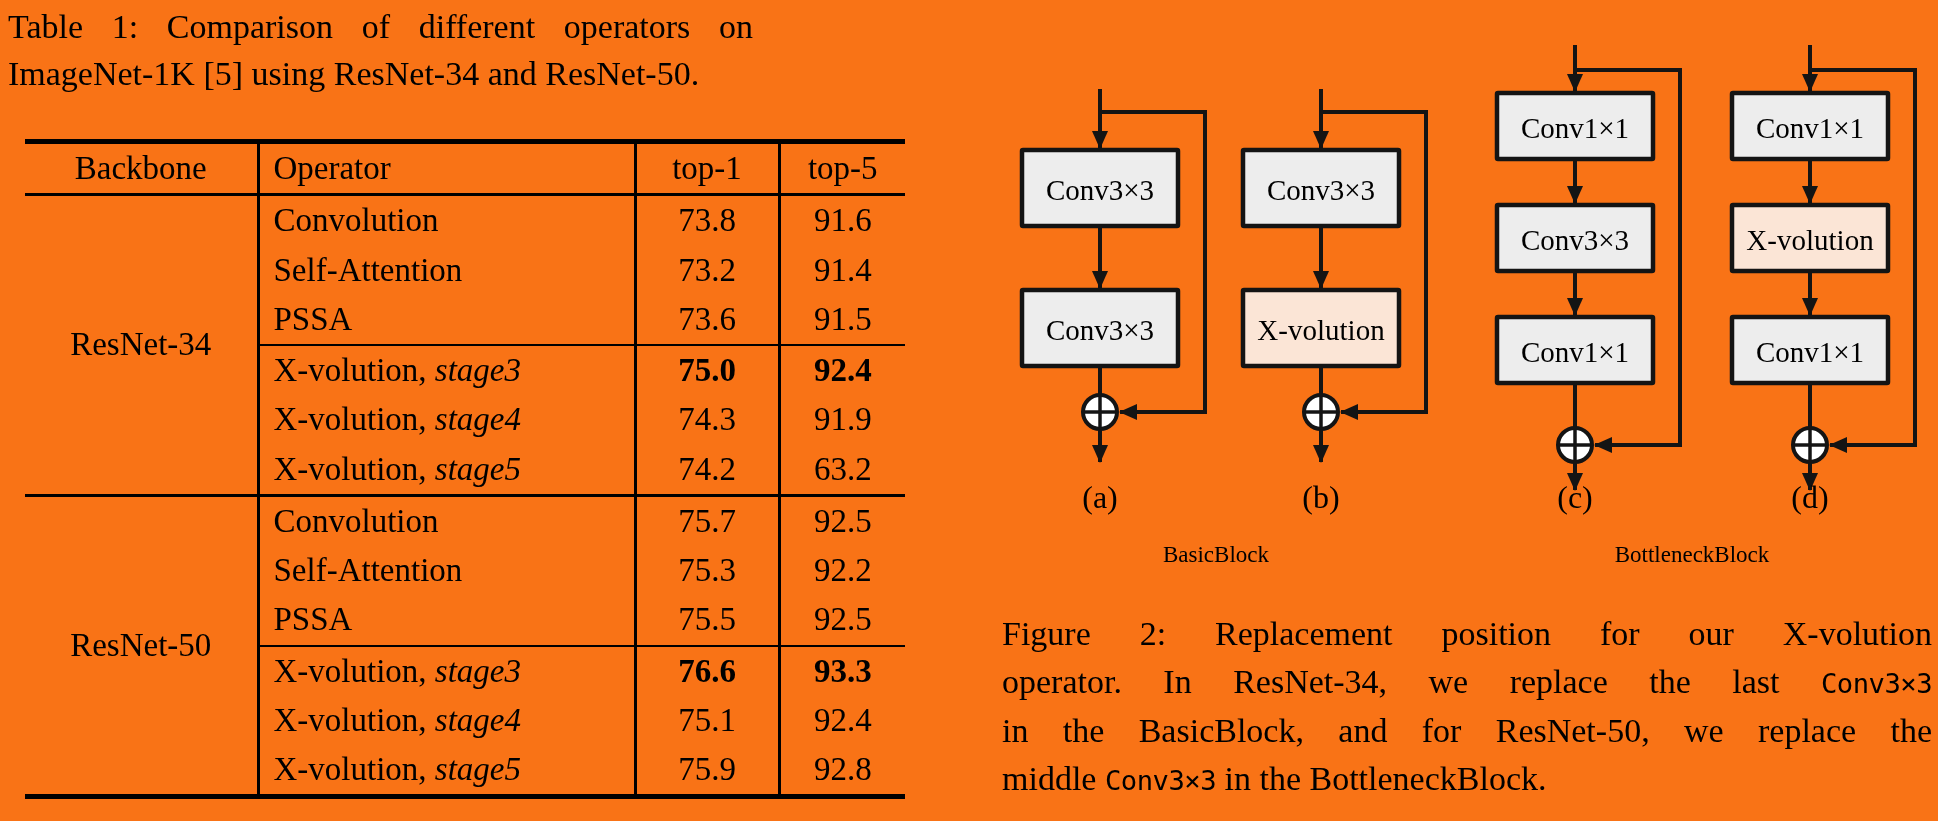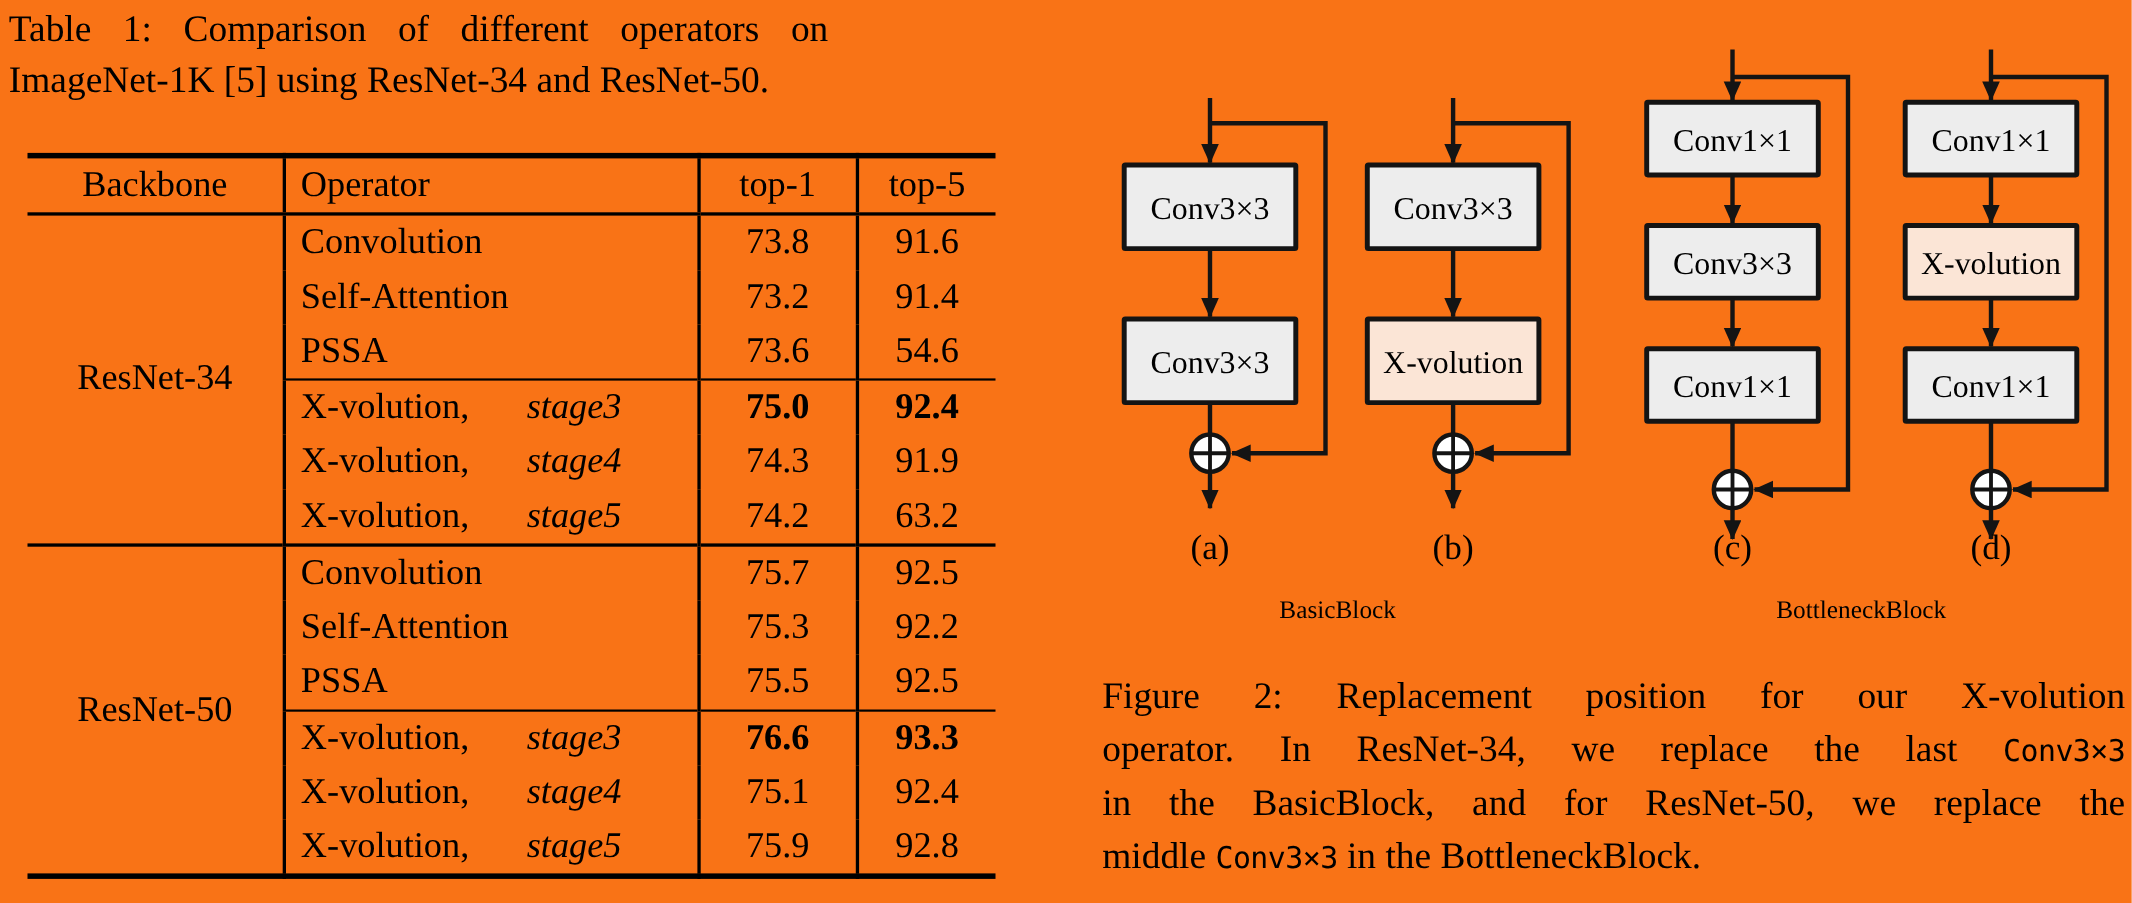--- a/index.html
+++ b/index.html
@@ -16,21 +16,21 @@
         border-top:5px solid #000;border-bottom:5px solid #000;
         font-size:33px;font-family:"Liberation Serif","DejaVu Serif",serif;}
   th,td{padding:4px 8px;line-height:1.25;font-weight:normal;}
   thead th{border-bottom:3px solid #000;}
   .c-backbone{text-align:center;vertical-align:middle;}
   .c-operator{text-align:left;border-left:3px solid #000;padding-left:14px;}
   .c-num{text-align:center;border-left:3px solid #000;}
   tr.cline > td{border-top:2px solid #000;}
   tr.group-start > td{border-top:3px solid #000;}
   td.bold{font-weight:bold;margin-left:32px;}
-  em{margin-left:44px;}
+  em{}
 
   
   #figure-diagrams{position:absolute;left:1000px;top:28px;}
   .ln{stroke:#141414;stroke-width:4;fill:none;}
   .ln2{stroke:#141414;stroke-width:3.5;}
   .boxrect{stroke:#141414;stroke-width:4.5;}
   .boxtext{font-family:"Liberation Serif","DejaVu Serif",serif;font-size:29px;fill:#000;}
   .figlabel{font-family:"Liberation Serif","DejaVu Serif",serif;font-size:32px;fill:#000;}
   .group-label{position:absolute;top:542px;transform:translateX(-50%);
                font-size:23px;white-space:nowrap;}
@@ -73,21 +73,21 @@
             <td class="c-num">91.6</td>
           </tr>
           <tr>
             <td class="c-operator">Self-Attention</td>
             <td class="c-num">73.2</td>
             <td class="c-num">91.4</td>
           </tr>
           <tr>
             <td class="c-operator">PSSA</td>
             <td class="c-num">73.6</td>
-            <td class="c-num">54.6</td>
+            <td class="c-num">91.5</td>
           </tr>
           <tr class="cline">
             <td class="c-operator">X-volution, <em>stage3</em></td>
             <td class="c-num bold">75.0</td>
             <td class="c-num bold">92.4</td>
           </tr>
           <tr>
             <td class="c-operator">X-volution, <em>stage4</em></td>
             <td class="c-num">74.3</td>
             <td class="c-num">91.9</td>

